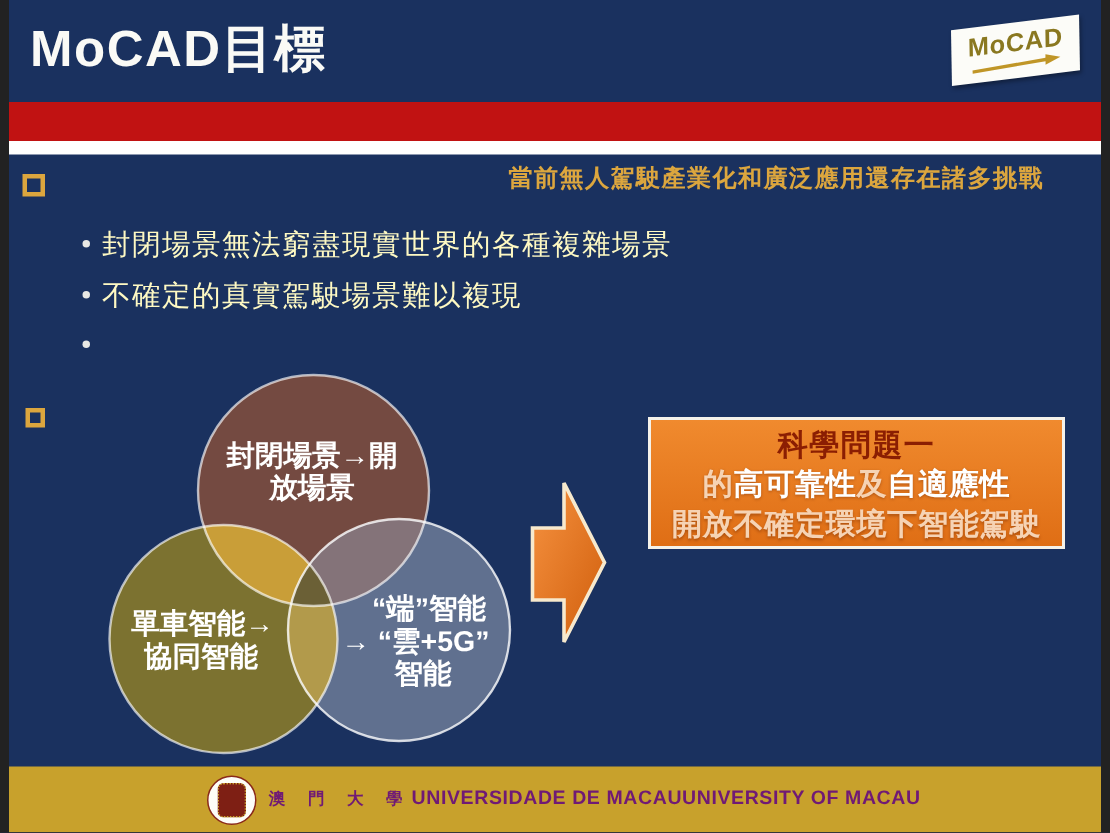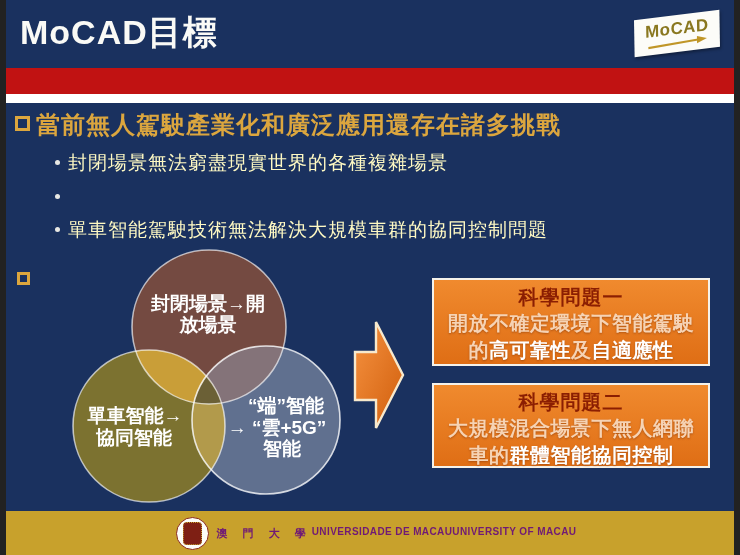--- a/index.html
+++ b/index.html
@@ -17,21 +17,21 @@
           display:flex; flex-direction:column; align-items:center; justify-content:center; }
   .logo-text { color:#8A7820; font-weight:bold; font-size:17px; letter-spacing:.5px; line-height:17px; }
   .logo-arrow { margin-top:1px; }
   .redbar { position:absolute; left:0; top:68px; width:740px; height:26px; background:#C11212; }
   .whitebar { position:absolute; left:0; top:94px; width:740px; height:9px; background:#FFFFFF; }
   
   .sq { position:absolute; border:3px solid #DCA63E; background:transparent; }
   .sq1 { left:9px; top:116px; width:15px; height:15px; }
   .sq2 { left:11px; top:272px; width:13px; height:13px; }
   .h-challenges { position:absolute; left:30px; top:109px; width:660px; color:#DCA63E;
-                  font-size:24px; font-weight:bold; letter-spacing:1px; }
+                  font-size:16px; font-weight:bold; letter-spacing:1px;text-align:right; }
   .h-goal { position:absolute; left:31px; top:264px; color:#DCA63E; font-size:24px; font-weight:bold; letter-spacing:1px; }
   
   .bullet { position:absolute; left:62px; color:#fef9c3; font-size:19px; letter-spacing:1px; }
   .b1 { top:150px; } .b2 { top:184px; } .b3 { top:217px; }
   .dot { position:absolute; left:49px; width:5px; height:5px; border-radius:50%; background:#E8E8E4; }
   .d1 { top:160px; } .d2 { top:194px; } .d3 { top:227px; }
   
   .venn { position:absolute; left:55px; top:245px; }
   .venn text { font-family:"Liberation Sans", sans-serif; font-size:19px; font-weight:bold; fill:#FFFFFF; }
   .flow-arrow { position:absolute; left:345px; top:316px; }
@@ -46,21 +46,21 @@
   .muted { color:#F6D3B4; }
   .em { color:#FFFFFF; }
   
   .footer { position:absolute; left:0; top:511px; width:740px; height:44px; background:#C8A12C;
             display:flex; align-items:center; justify-content:center; gap:8px; }
   .seal { width:33px; height:33px; border-radius:50%; background:#FDFDF8; border:1px solid #8A2A1A;
           display:flex; align-items:center; justify-content:center; }
   .seal-inner { width:19px; height:23px; border-radius:4px; background:#7E1F14; border:1px dotted #C8A12C; }
   .f-text { display:flex; flex-direction:row; align-items:flex-start; color:#701a75; }
   .f-cjk { font-size:11px; font-weight:bold; letter-spacing:6px; line-height:13px; }
-  .f-pt, .f-en { font-size:10px; font-weight:bold; letter-spacing:.4px; line-height:9px; }
+  .f-pt, .f-en { font-size:13px; font-weight:bold; letter-spacing:.4px; line-height:9px; }
 </style>
 </head>
 <body>
 
 <div class="slide">
 
   <div class="hdr">
     <div class="hdr-title">MoCAD目標</div>
     <div class="logo">
       <div class="logo-text">MoCAD</div>
@@ -72,22 +72,22 @@
   </div>
   <div class="redbar"></div>
   <div class="whitebar"></div>
 
   <div class="sq sq1"></div>
   <div class="h-challenges">當前無人駕駛產業化和廣泛應用還存在諸多挑戰</div>
 
   <div class="dot d1"></div>
   <div class="bullet b1">封閉場景無法窮盡現實世界的各種複雜場景</div>
   <div class="dot d2"></div>
+  <div class="bullet b2">不確定的真實駕駛場景難以複現</div>
   <div class="dot d3"></div>
-  <div class="bullet b3">單車智能駕駛技術無法解決大規模車群的協同控制問題</div>
 
   <div class="sq sq2"></div>
 
   <svg class="venn" width="300" height="265" viewBox="0 0 300 265">
     <defs>
       <clipPath id="clipT">
           <circle cx="148" cy="82" r="77"></circle>
         </clipPath>
       <clipPath id="clipL">
           <circle cx="88" cy="181" r="76"></circle>
@@ -131,29 +131,24 @@
       <linearGradient id="ag" x1="0" y1="0" x2="1" y2="1">
         <stop offset="0" stop-color="#F69240"></stop>
         <stop offset="1" stop-color="#D05E0C"></stop>
       </linearGradient>
     </defs>
     <polygon points="4,36 25,36 25,6 52,59 25,112 25,84 4,84" fill="url(#ag)" stroke="#F7E9CD" stroke-width="2.4"></polygon>
   </svg>
 
   <div class="obox obox1">
     <div class="t">科學問題一</div>
+    <div class="l"><span class="muted">的</span><span class="em">高可靠性</span><span class="muted">及</span><span class="em">自適應性</span></div>
     <div class="l muted">開放不確定環境下智能駕駛</div>
-    <div class="l"><span class="muted">的</span><span class="em">高可靠性</span><span class="muted">及</span><span class="em">自適應性</span></div>
   </div>
 
-  <div class="obox obox2">
-    <div class="t">科學問題二</div>
-    <div class="l muted">大規模混合場景下無人網聯</div>
-    <div class="l"><span class="muted">車的</span><span class="em">群體智能協同控制</span></div>
-  </div>
 
   <div class="footer">
     <div class="seal">
       <div class="seal-inner"></div>
     </div>
     <div class="f-text">
       <div class="f-cjk">澳 門 大 學</div>
       <div class="f-pt">UNIVERSIDADE DE MACAU</div>
       <div class="f-en">UNIVERSITY OF MACAU</div>
     </div>

